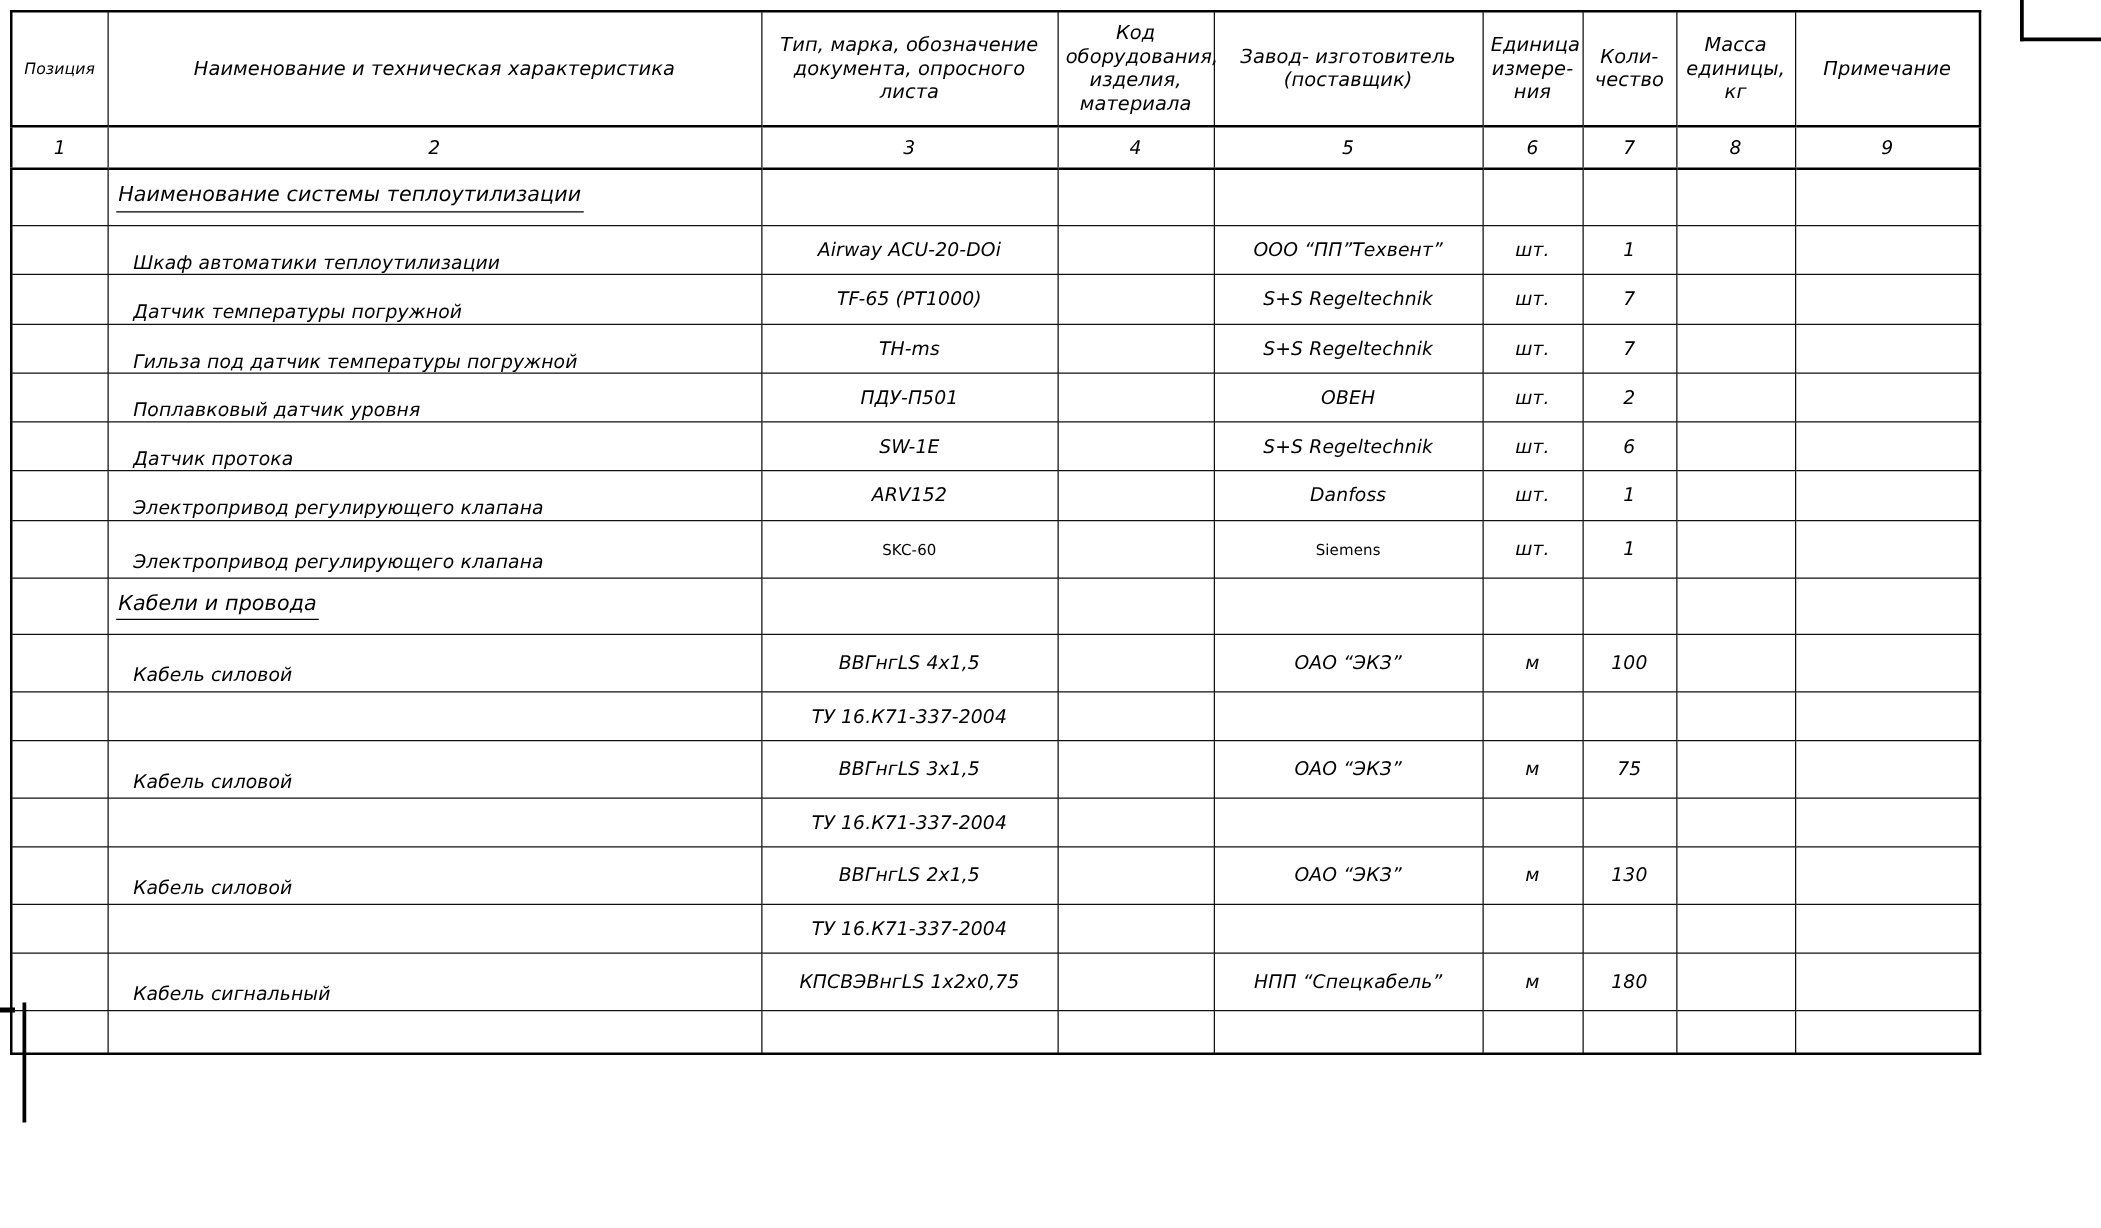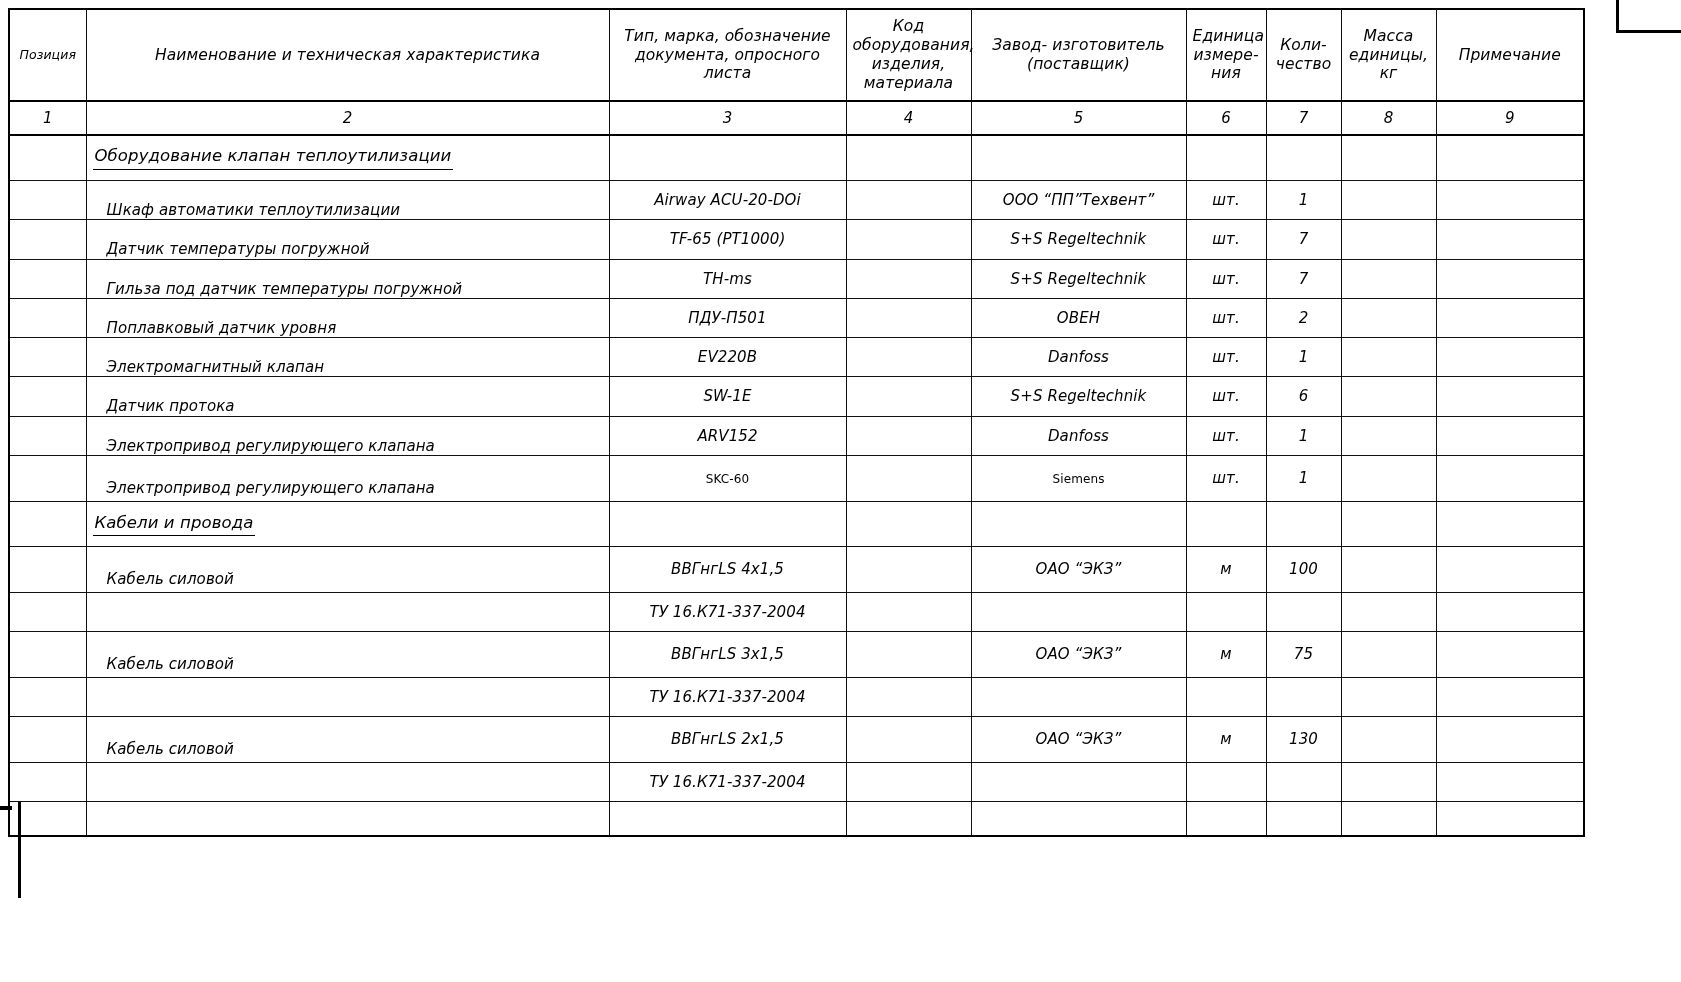--- a/index.html
+++ b/index.html
@@ -137,21 +137,21 @@
           <td class="c-type" style="text-align: center;">3</td>
           <td class="c-code" style="text-align: center;">4</td>
           <td class="c-maker" style="text-align: center;">5</td>
           <td class="c-unit" style="text-align: center;">6</td>
           <td class="c-qty" style="text-align: center;">7</td>
           <td class="c-mass" style="text-align: center;">8</td>
           <td class="c-note" style="text-align: center;">9</td>
         </tr>
         <tr class="drow section">
           <td class="c-pos"></td>
-          <td class="c-name"><span class="section-title">Оборудование клапан теплоутилизации</span></td>
+          <td class="c-name"><span class="section-title">Наименование системы теплоутилизации</span></td>
           <td class="c-type"></td>
           <td class="c-code"></td>
           <td class="c-maker"></td>
           <td class="c-unit"></td>
           <td class="c-qty"></td>
           <td class="c-mass"></td>
           <td class="c-note"></td>
         </tr>
         <tr class="drow">
           <td class="c-pos"></td>
@@ -187,31 +187,20 @@
           <td class="c-note"></td>
         </tr>
         <tr class="drow">
           <td class="c-pos"></td>
           <td class="c-name"><span class="name-indent">Поплавковый датчик уровня</span></td>
           <td class="c-type">ПДУ-П501</td>
           <td class="c-code"></td>
           <td class="c-maker">ОВЕН</td>
           <td class="c-unit">шт.</td>
           <td class="c-qty">2</td>
-          <td class="c-mass"></td>
-          <td class="c-note"></td>
-        </tr>
-        <tr class="drow">
-          <td class="c-pos"></td>
-          <td class="c-name"><span class="name-indent">Электромагнитный клапан</span></td>
-          <td class="c-type">EV220B</td>
-          <td class="c-code"></td>
-          <td class="c-maker">Danfoss</td>
-          <td class="c-unit">шт.</td>
-          <td class="c-qty">1</td>
           <td class="c-mass"></td>
           <td class="c-note"></td>
         </tr>
         <tr class="drow">
           <td class="c-pos"></td>
           <td class="c-name"><span class="name-indent">Датчик протока</span></td>
           <td class="c-type">SW-1E</td>
           <td class="c-code"></td>
           <td class="c-maker">S+S Regeltechnik</td>
           <td class="c-unit">шт.</td>
@@ -311,20 +300,31 @@
           <td class="c-pos"></td>
           <td class="c-name"></td>
           <td class="c-type">ТУ 16.К71-337-2004</td>
           <td class="c-code"></td>
           <td class="c-maker"></td>
           <td class="c-unit"></td>
           <td class="c-qty"></td>
           <td class="c-mass"></td>
           <td class="c-note"></td>
         </tr>
+        <tr class="drow xtall">
+          <td class="c-pos"></td>
+          <td class="c-name"><span class="name-indent">Кабель сигнальный</span></td>
+          <td class="c-type">КПСВЭВнгLS 1x2x0,75</td>
+          <td class="c-code"></td>
+          <td class="c-maker">НПП “Спецкабель”</td>
+          <td class="c-unit">м</td>
+          <td class="c-qty">180</td>
+          <td class="c-mass"></td>
+          <td class="c-note"></td>
+        </tr>
         <tr class="drow blank">
           <td class="c-pos"></td>
           <td class="c-name"></td>
           <td class="c-type"></td>
           <td class="c-code"></td>
           <td class="c-maker"></td>
           <td class="c-unit"></td>
           <td class="c-qty"></td>
           <td class="c-mass"></td>
           <td class="c-note"></td>

